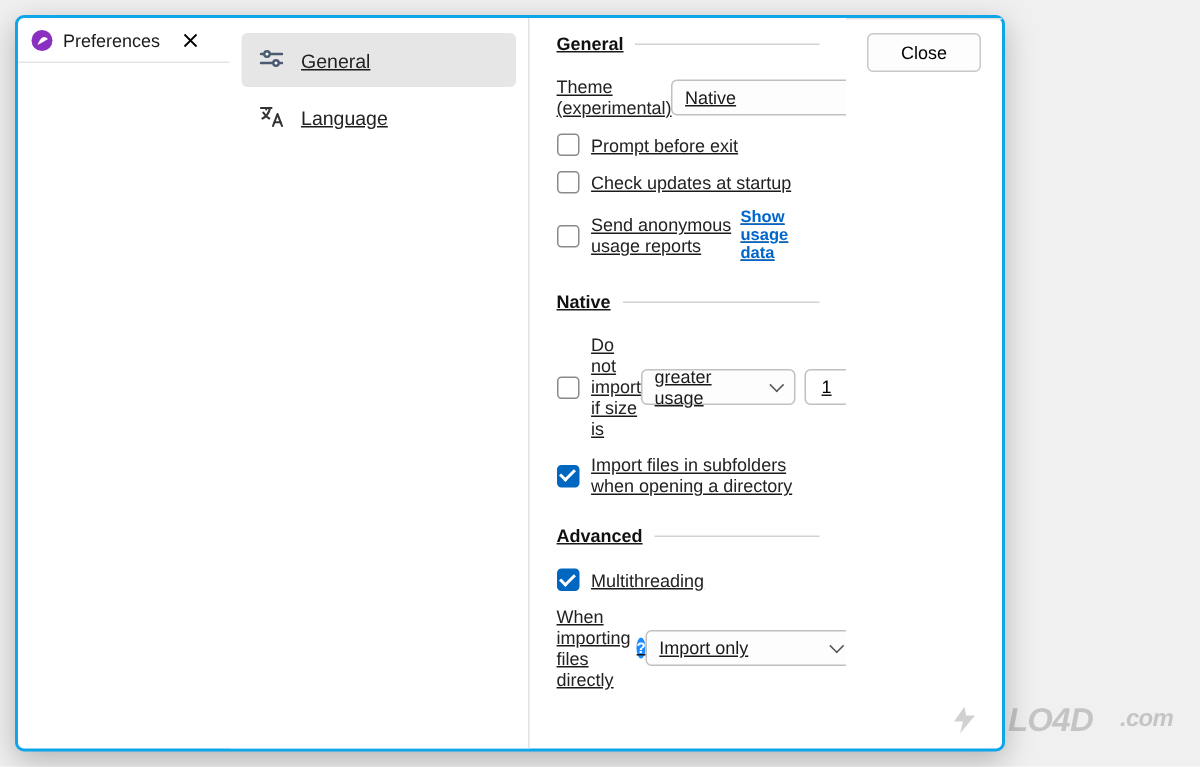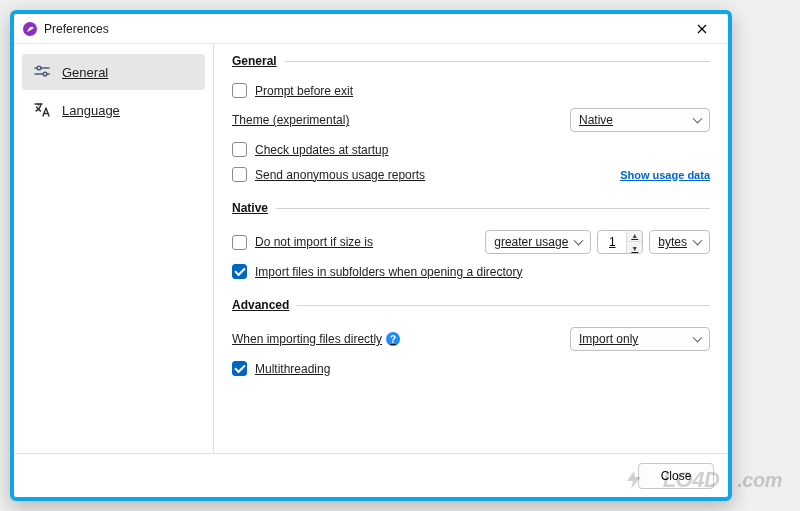--- a/index.html
+++ b/index.html
@@ -10,26 +10,26 @@
     font-family: "Segoe UI", Tahoma, sans-serif;
     font-size: 12px;
     color: #1a1a1a;
     background: #f0f0f0;
     position: relative;
     overflow: hidden;
   }
   .window {
     position: absolute;
     left: 10px; top: 10px;
-    width: 722px; height: 491px;
+    width: 660px; height: 491px;
     background: #ffffff;
-    border: 4px solid #0ea5e9;
+    border: 2px solid #0ea5e9;
     border-radius: 6px;
     display: flex;
-    flex-direction: column;
+    flex-direction: row;
     box-shadow: 0 6px 20px rgba(0,0,0,0.25);
   }
   .titlebar {
     height: 30px;
     display: flex;
     align-items: center;
     padding: 0 6px 0 8px;
     border-bottom: 1px solid #e5e5e5;
   }
   .titlebar .app-icon {
@@ -296,30 +296,30 @@
 
     <div class="content">
 
       <div class="group">
         <div class="group-header">
           <span class="title">General</span>
           <span class="line"></span>
         </div>
 
         <div class="row">
-          <span class="checkbox"></span>
-          <span class="lbl">Prompt before exit</span>
-        </div>
-
-        <div class="row">
           <span class="lbl">Theme (experimental)</span>
           <span class="spacer"></span>
           <div class="select wide">
             <span>Native</span>
           </div>
+        </div>
+
+        <div class="row">
+          <span class="checkbox"></span>
+          <span class="lbl">Prompt before exit</span>
         </div>
 
         <div class="row">
           <span class="checkbox"></span>
           <span class="lbl">Check updates at startup</span>
         </div>
 
         <div class="row">
           <span class="checkbox"></span>
           <span class="lbl">Send anonymous usage reports</span>
@@ -361,41 +361,41 @@
         </div>
       </div>
 
       <div class="group">
         <div class="group-header">
           <span class="title">Advanced</span>
           <span class="line"></span>
         </div>
 
         <div class="row">
+          <span class="checkbox checked"></span>
+          <span class="lbl">Multithreading</span>
+        </div>
+
+        <div class="row">
           <span class="lbl">When importing files directly</span>
           <span class="help-icon">?</span>
           <span class="spacer"></span>
           <div class="select wide">
             <span>Import only</span>
           </div>
         </div>
-
-        <div class="row">
-          <span class="checkbox checked"></span>
-          <span class="lbl">Multithreading</span>
-        </div>
       </div>
 
     </div>
   </div>
 
   <div class="footer">
     <button class="btn">Close</button>
   </div>
 </div>
 
 <div class="watermark">
   <svg width="22" height="22" viewBox="0 0 22 22">
       <path d="M11 2 L4 12 L10 12 L8 20 L18 8 L12 8 Z" fill="rgba(0,0,0,0.18)"></path>
     </svg>
   <span>LO4D</span>
-    <span style="font-size:20px; font-weight:600;">.com</span>
+    <span style="font-size:16px; font-weight:600;">.com</span>
 </div>
 
 </body></html>

